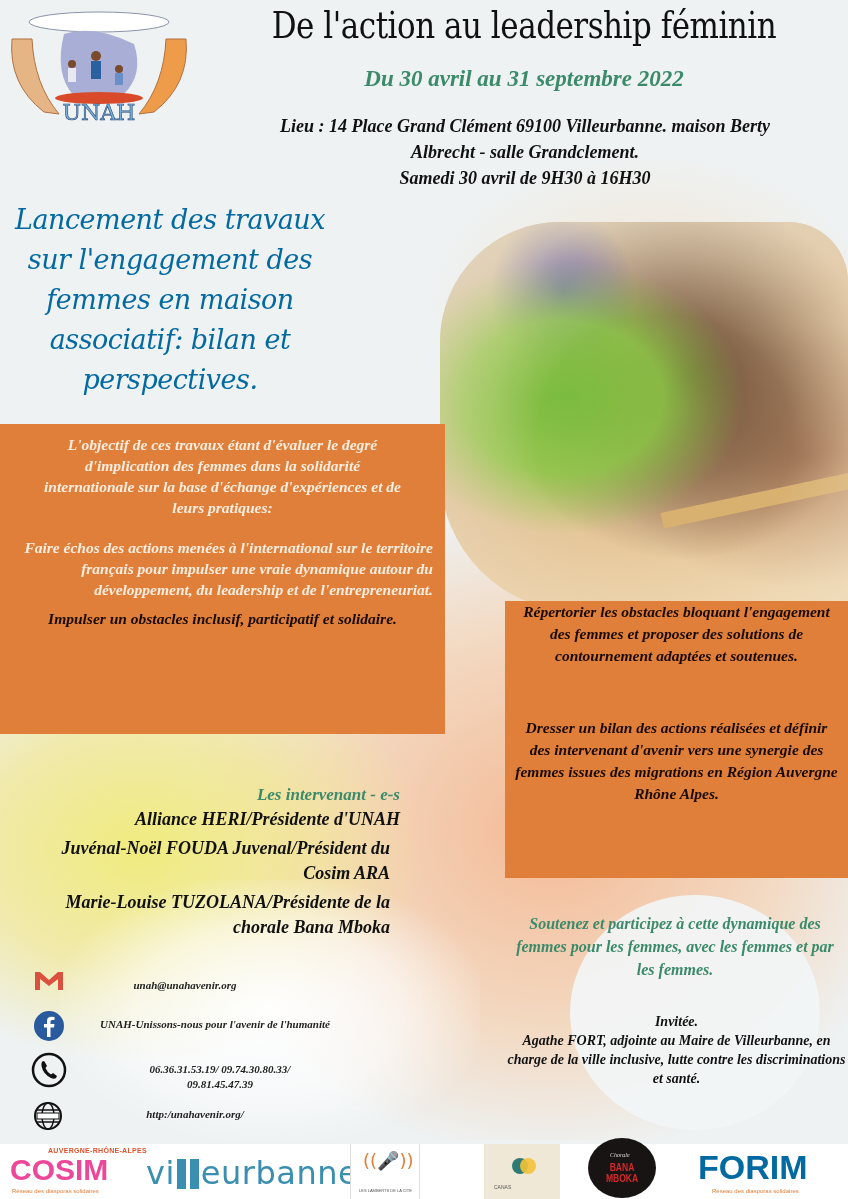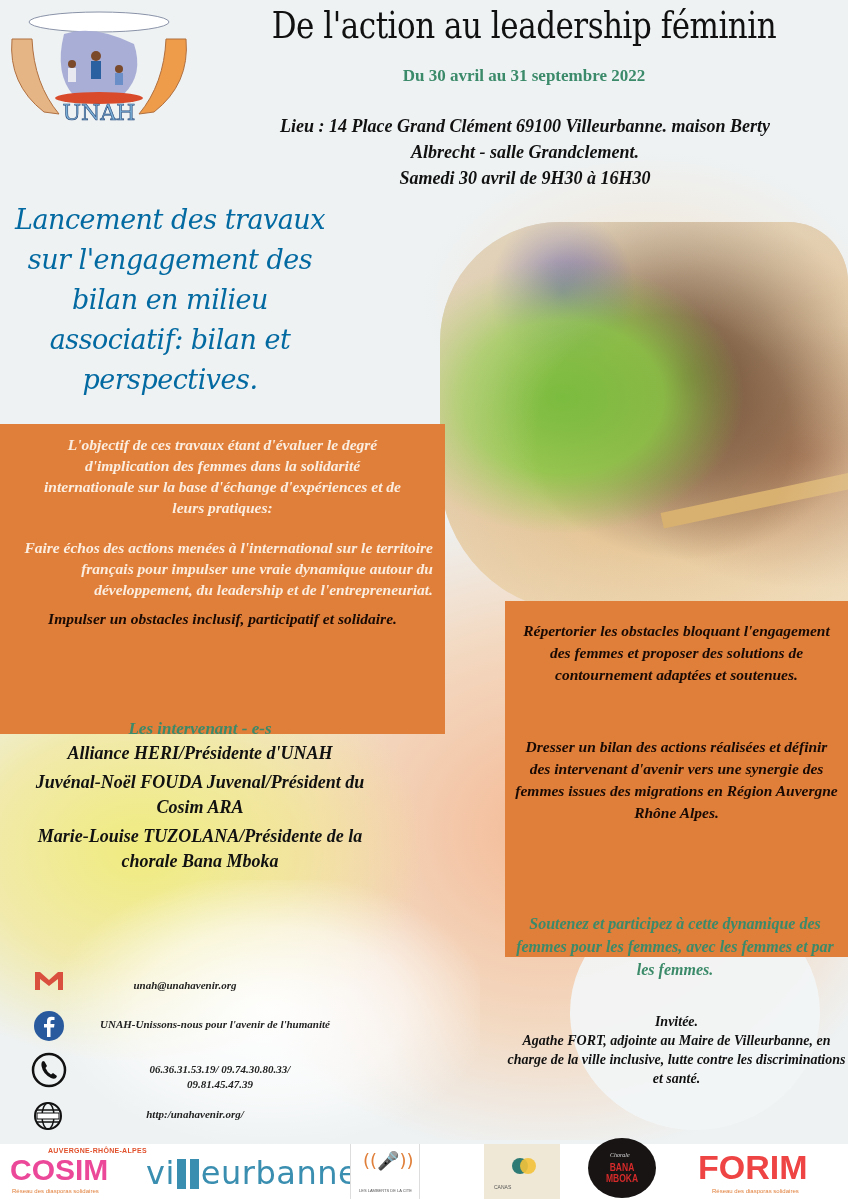--- a/index.html
+++ b/index.html
@@ -40,22 +40,22 @@
   }
 
   .title {
     position: absolute; left: 200px; top: 4px; width: 648px; text-align: center;
     font-family: "DejaVu Serif", serif; font-size: 37px; font-weight: normal;
     color: #111; letter-spacing: -0.5px; font-stretch: condensed;
     transform: scaleX(0.93); transform-origin: center;
   }
   .dates {
     position: absolute; left: 200px; top: 66px; width: 648px; text-align: center;
-    font-family: "Liberation Serif", serif; font-weight: bold;
-    font-size: 17px; color: #3b8a6a;
+    font-family: "Liberation Serif", serif; font-style: italic; font-weight: bold;
+    font-size: 23px; color: #3b8a6a;
   }
   .venue {
     position: absolute; left: 205px; top: 113px; width: 640px; text-align: center;
     font-family: "Liberation Serif", serif; font-style: italic; font-weight: bold;
     font-size: 18px; line-height: 26px; color: #111;
   }
 
   .lead {
     position: absolute; left: 0px; top: 200px; width: 340px; text-align: center;
     font-family: "DejaVu Serif", serif; font-style: italic;
@@ -87,27 +87,27 @@
     font-family: "Liberation Serif", serif; font-style: italic; font-weight: bold;
     text-align: center;
   }
   .box-left {
     left: 0; top: 424px; width: 445px; height: 310px; padding-top: 10px;
     color: #fbeee0; font-size: 15.5px; line-height: 21px;
   }
   .box-left p { margin-bottom: 19px; }
   .box-left p.dark { color: #1a0a04; margin-bottom: 0; margin-top: -11px; }
   .box-right {
-    left: 505px; top: 601px; width: 343px; height: 356px; padding-top: 19px;
+    left: 505px; top: 601px; width: 343px; height: 277px; padding-top: 0;
     color: #1a0a04; font-size: 15.5px; line-height: 22px;
   }
   .box-right p { margin-bottom: 50px; }
 
   .speakers {
-    position: absolute; left: 0; top: 716px; width: 400px; text-align: center;
+    position: absolute; left: 0; top: 782px; width: 400px; text-align: right;
     font-family: "Liberation Serif", serif; font-style: italic; font-weight: bold;
     font-size: 18px; line-height: 25px; color: #111;
   }
   .speakers .heading { color: #3b8a6a; font-size: 17px; }
   .speakers .item { margin-top: 4px; }
 
   .support {
     position: absolute; left: 515px; top: 912px; width: 320px; text-align: center;
     font-family: "Liberation Serif", serif; font-style: italic; font-weight: bold;
     font-size: 16px; line-height: 23px; color: #3b8a6a;
@@ -134,21 +134,21 @@
   .radio { left: 350px; width: 70px; border-left: 1px solid #ddd; border-right: 1px solid #ddd; background:#fff; }
   .radio-glyph { position: absolute; left: 12px; top: 6px; font-size: 18px; color: #e07f3a; font-family: "DejaVu Sans", sans-serif; }
   .radio-cap { position: absolute; left: 8px; top: 44px; font-size: 4px; color: #555; font-family: "Liberation Sans", sans-serif; }
   .canas { left: 484px; width: 76px; background: #efe8d6; }
   .canas-fruit { position: absolute; left: 28px; top: 14px; width: 16px; height: 16px; border-radius: 50%; background: #2e7a74; }
   .canas-fruit2 { position: absolute; left: 36px; top: 14px; width: 16px; height: 16px; border-radius: 50%; background: #f3c23a; opacity: 0.9; }
   .canas-cap { position: absolute; left: 10px; top: 40px; font-size: 5px; color: #555; font-family: "Liberation Sans", sans-serif; }
   .bana { left: 588px; width: 68px; height: 60px; top: -6px; border-radius: 50%; background: #181414; }
   .bana-top { position: absolute; left: 22px; top: 14px; font-size: 6px; color: #ddd; font-family: "Liberation Serif", serif; font-style: italic; }
   .bana-main { position: absolute; left: 4px; top: 24px; width: 60px; text-align: center; font-size: 10px; color: #d62a2a; font-weight: bold; font-family: "Liberation Sans", sans-serif; transform: scaleX(0.85); }
-  .forim-main { position: absolute; left: 698px; top: 4px; font-family: "Liberation Sans", sans-serif; font-size: 34px; font-weight: bold; color: #ef4444; }
+  .forim-main { position: absolute; left: 698px; top: 4px; font-family: "Liberation Sans", sans-serif; font-size: 34px; font-weight: bold; color: #0369a1; }
   .forim-sub { position: absolute; left: 712px; top: 44px; font-family: "Liberation Sans", sans-serif; font-size: 6px; color: #e07f3a; }
 </style>
 </head>
 <body>
 
 <div class="bg-glow glow-top"></div>
 <div class="bg-glow glow-peach"></div>
 <div class="bg-glow glow-yellow"></div>
 <div class="bg-glow glow-white"></div>
 <div class="white-circle"></div>
@@ -174,21 +174,21 @@
 <div class="dates">Du 30 avril au 31 septembre 2022</div>
 <div class="venue">
   <div>Lieu : 14 Place Grand Clément  69100 Villeurbanne. maison  Berty</div>
   <div>Albrecht - salle Grandclement.</div>
   <div>Samedi 30 avril de 9H30 à 16H30</div>
 </div>
 
 <div class="lead">
   <div>Lancement des travaux</div>
   <div>sur l'engagement des</div>
-  <div>bilan en milieu</div>
+  <div>femmes en maison</div>
   <div>associatif: bilan et</div>
   <div>perspectives.</div>
 </div>
 
 <div class="photo">
   <div class="plank"></div>
   <div class="fade"></div>
 </div>
 
 <div class="box box-left">

